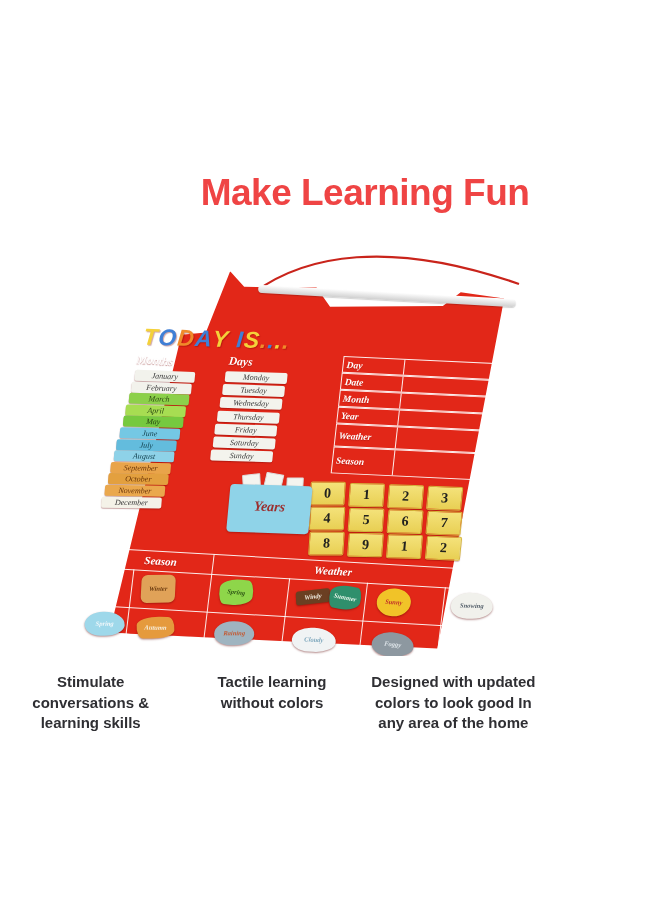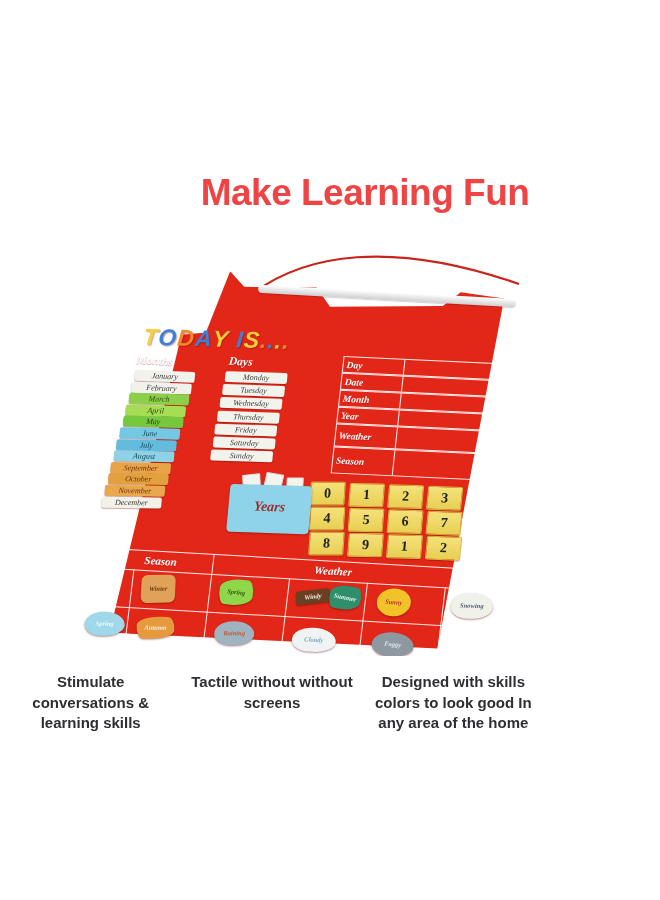--- a/index.html
+++ b/index.html
@@ -298,17 +298,17 @@
             <div class="felt" style="left: 50px; top: 66px; width: 38px; height: 22px; background: rgb(229, 154, 61); color: rgb(247, 239, 220); border-radius: 60% 20% / 40% 60%; transform: rotate(-2deg);">Autumn</div>
             <div class="felt" style="left: -2px; top: 64px; width: 40px; height: 24px; background: rgb(158, 216, 234); color: rgb(242, 248, 251); border-radius: 60% 70% 65% 55% / 70% 75% 60% 65%; transform: rotate(-3deg);">Spring</div>
           </div>
       </div>
 
     </div>
   </div>
 
   <div class="captions">
     <div class="cap">Stimulate conversations &amp; learning skills</div>
-    <div class="cap">Tactile without without screens</div>
-    <div class="cap">Designed with skills colors to look good In any area of the home</div>
+    <div class="cap">Tactile learning without colors</div>
+    <div class="cap">Designed with updated colors to look good In any area of the home</div>
   </div>
 
 </div>
 
 </body></html>

